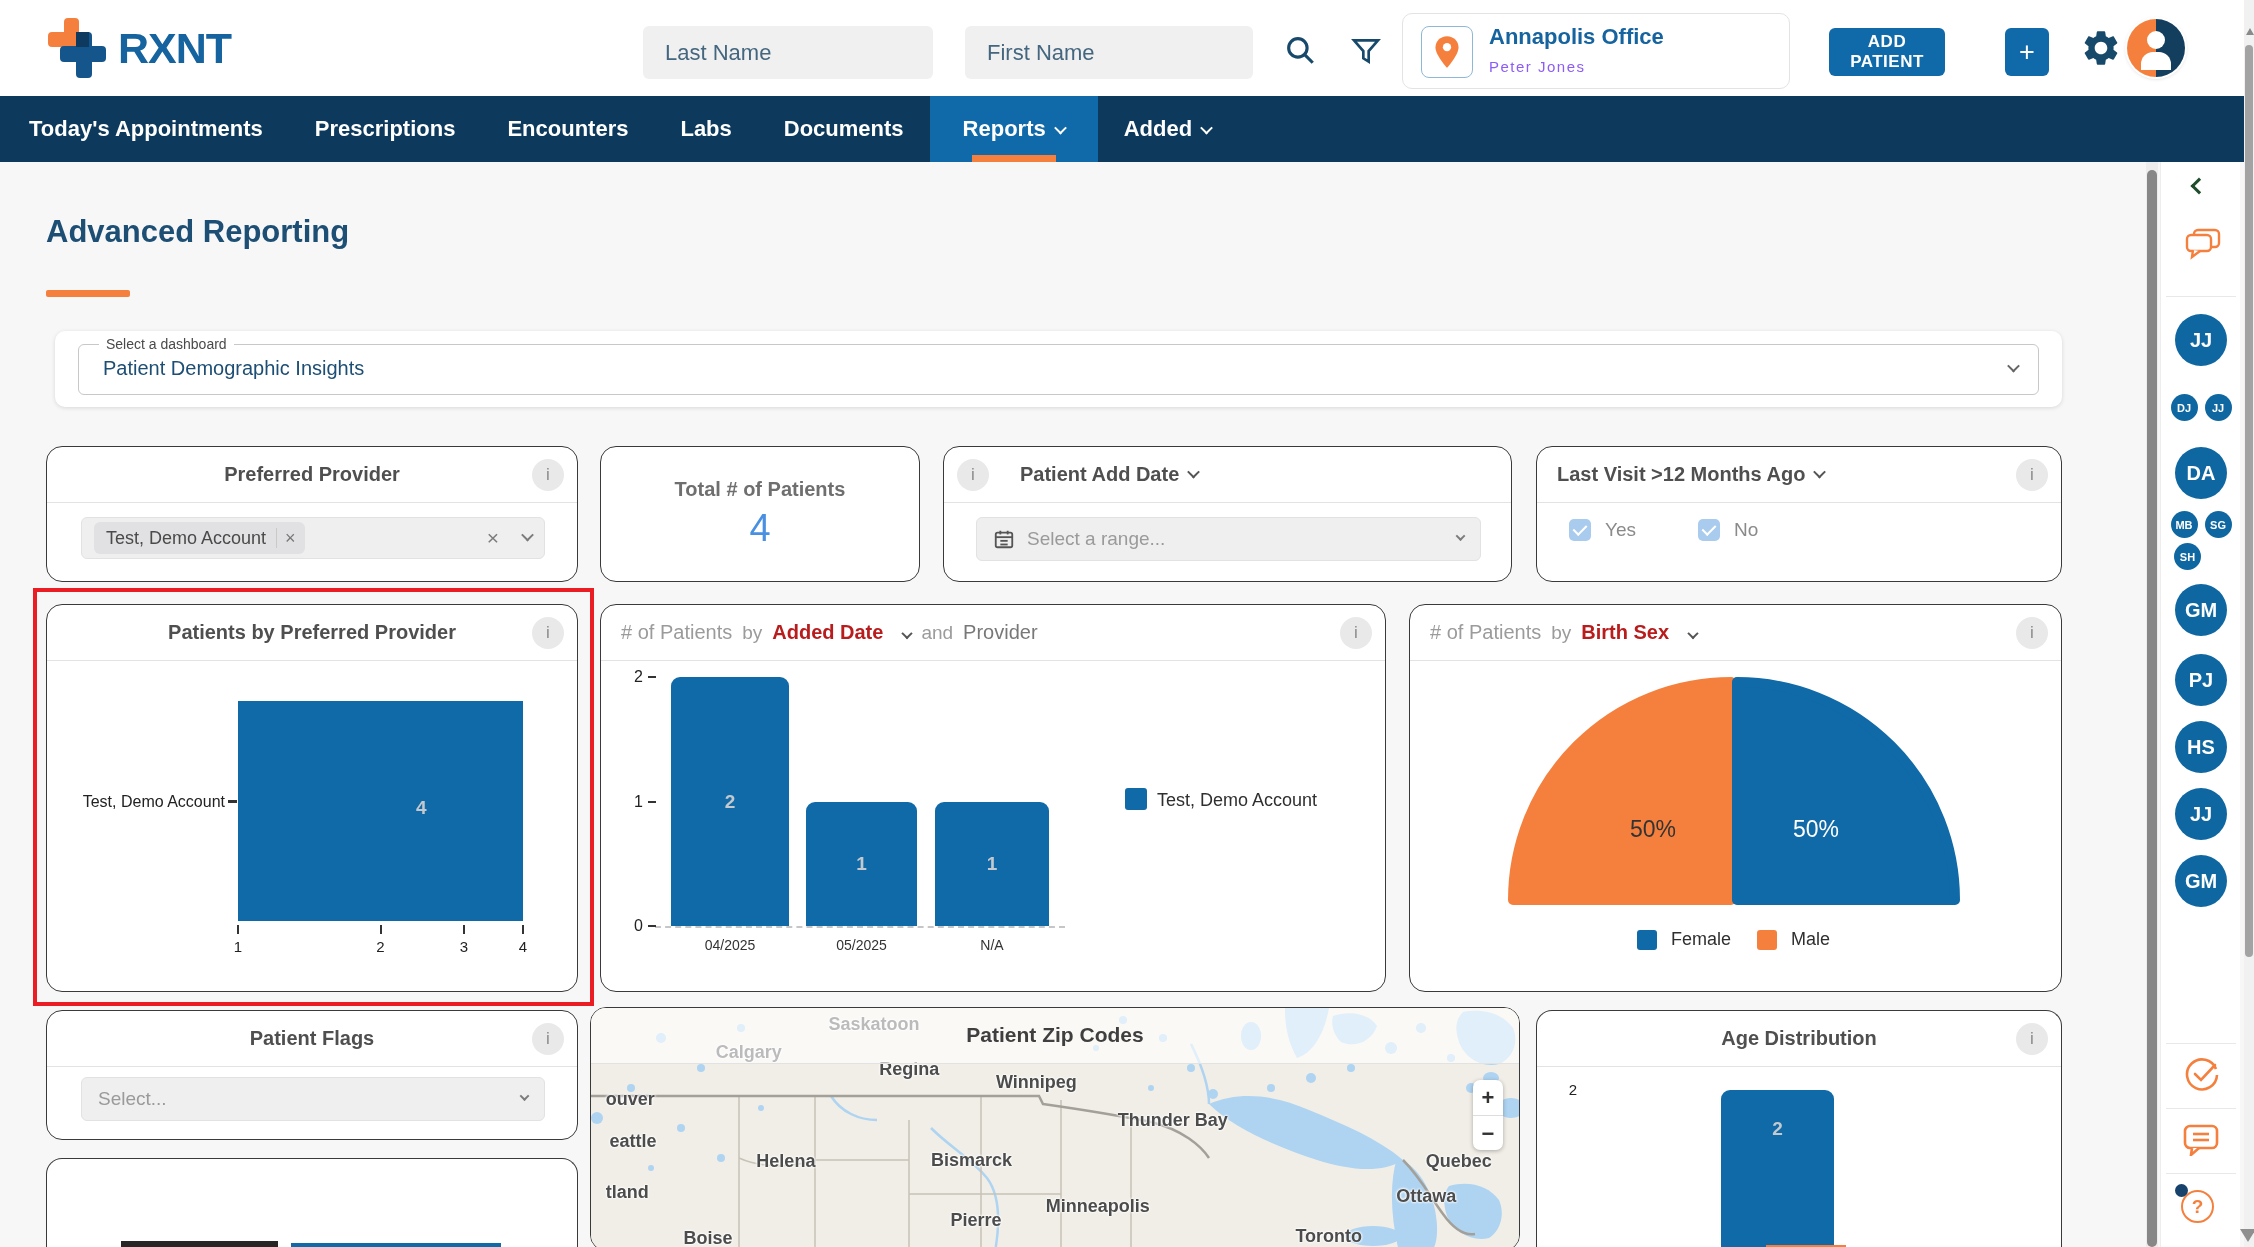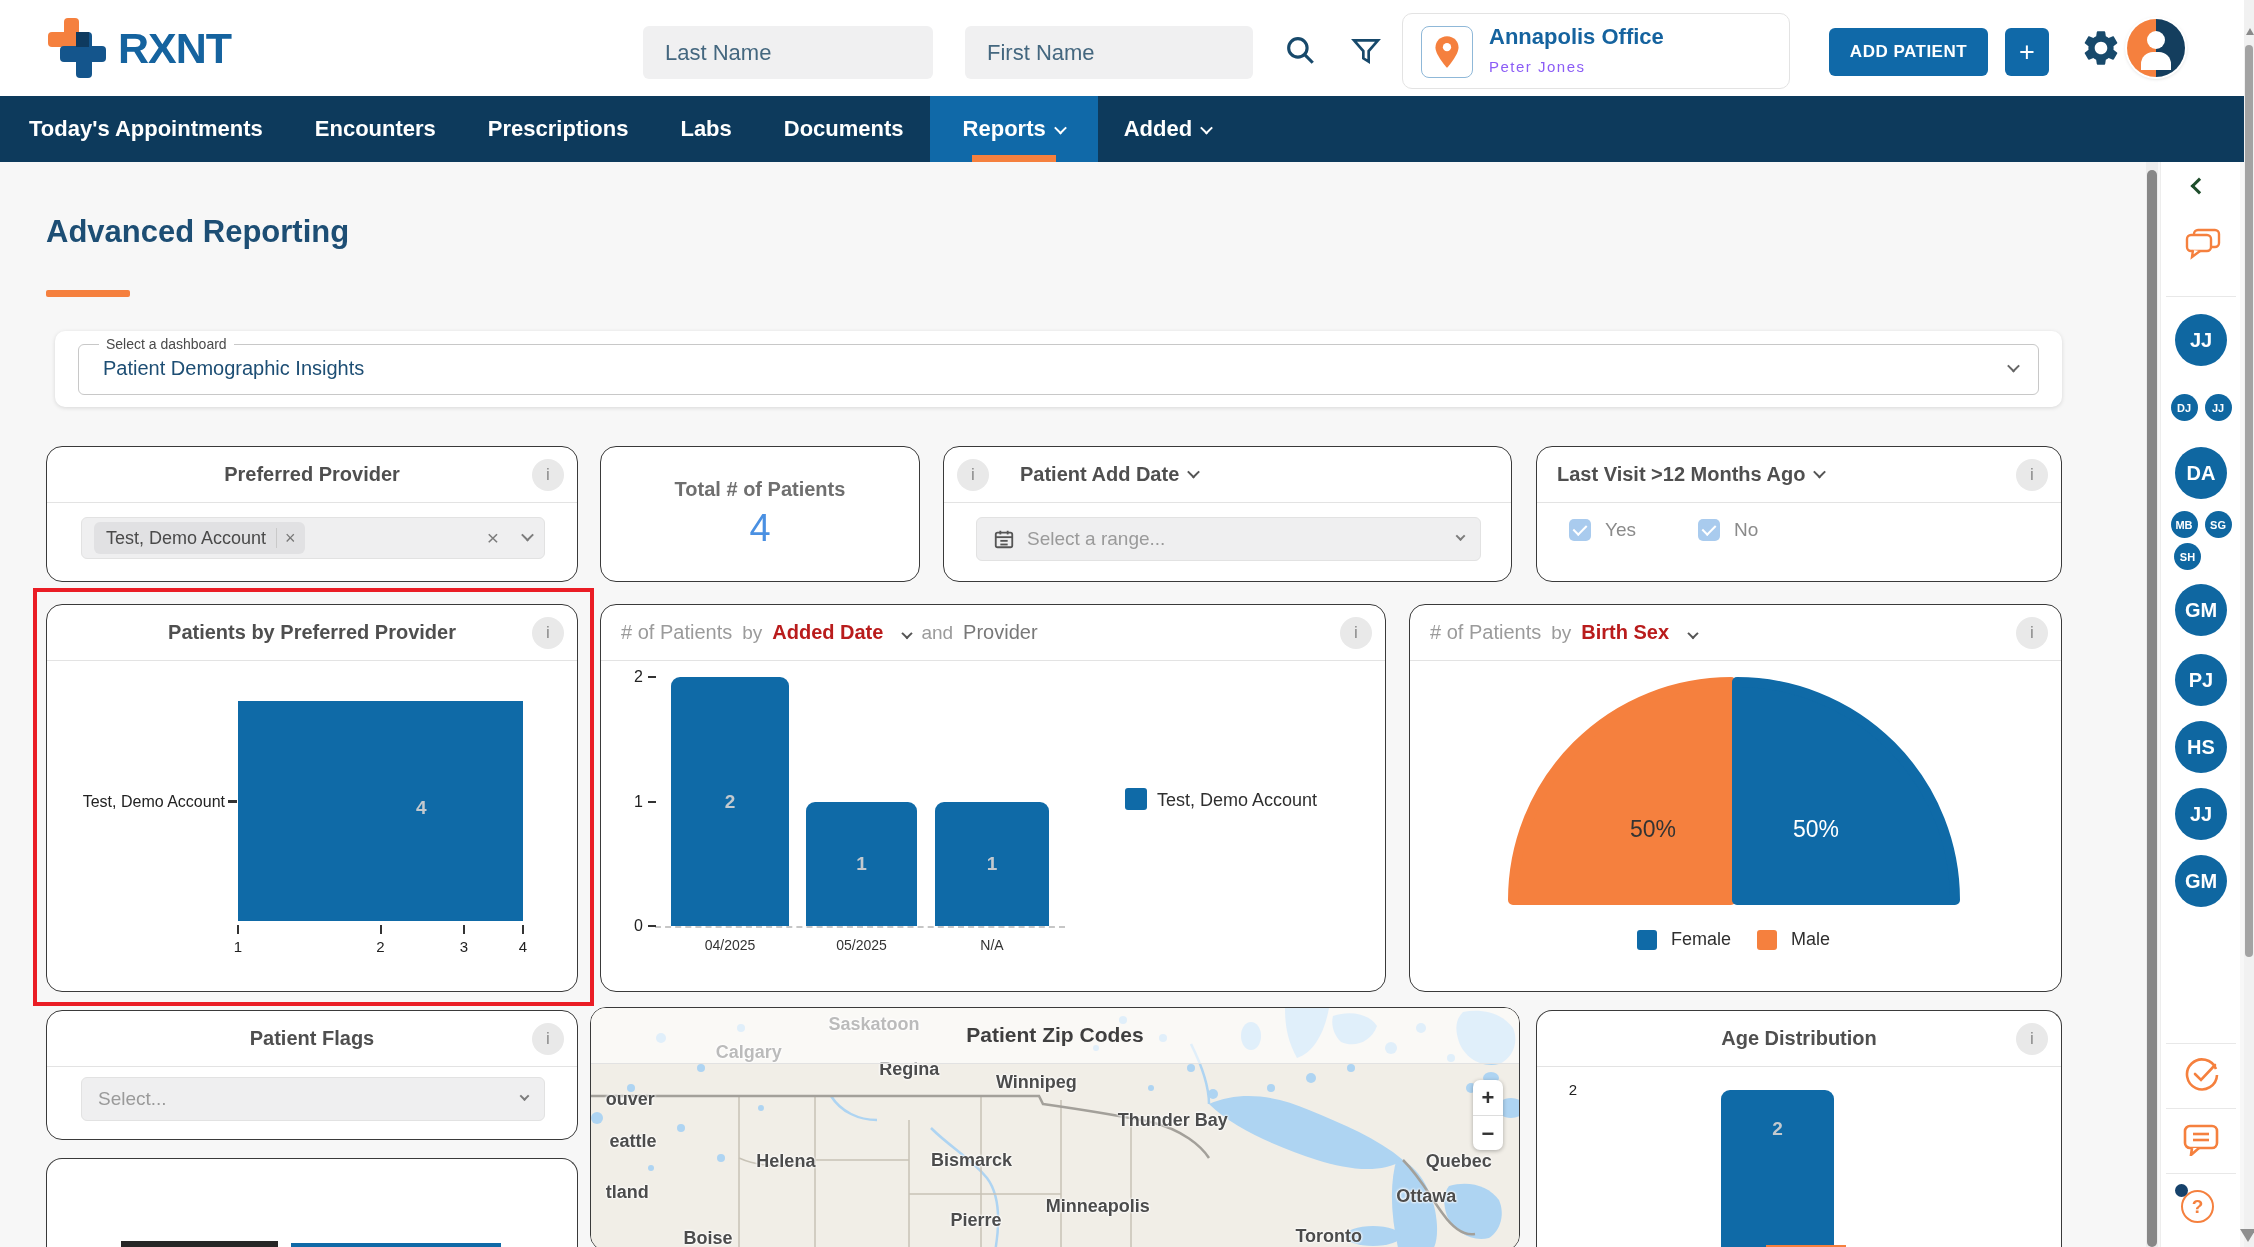--- a/index.html
+++ b/index.html
@@ -147,45 +147,45 @@
       <div class="pin-box">
         <svg width="30" height="34" viewBox="0 0 24 28">
           <path d="M12 1 C6.5 1 2.5 5.2 2.5 10.2 C2.5 16.5 12 27 12 27 S21.5 16.5 21.5 10.2 C21.5 5.2 17.5 1 12 1 Z" fill="#f5803e"></path>
           <circle cx="12" cy="10" r="3.4" fill="#fff"></circle>
         </svg>
       </div>
       <div class="office-name">Annapolis Office</div>
       <div class="office-user">Peter Jones</div>
     </div>
 
-    <button class="btn-primary" style="left:1829px;width:159px;font-size:17px;letter-spacing:.5px">ADD PATIENT</button>
+    <button class="btn-primary" style="left:1829px;width:116px;font-size:17px;letter-spacing:.5px">ADD PATIENT</button>
     <button class="btn-primary" style="left:2005px;width:44px;font-size:27px;font-weight:500">+</button>
 
     <svg class="abs" style="left:2080px;top:27px;cursor:pointer" width="42" height="42" viewBox="0 0 24 24">
       <path fill="#17496b" d="M19.14 12.94c.04-.3.06-.61.06-.94 0-.32-.02-.64-.07-.94l2.03-1.58c.18-.14.23-.41.12-.61l-1.92-3.32c-.12-.22-.37-.29-.59-.22l-2.39.96c-.5-.38-1.03-.7-1.62-.94l-.36-2.54c-.04-.24-.24-.41-.48-.41h-3.84c-.24 0-.43.17-.47.41l-.36 2.54c-.59.24-1.13.57-1.62.94l-2.39-.96c-.22-.08-.47 0-.59.22L2.74 8.87c-.12.21-.08.47.12.61l2.03 1.58c-.05.3-.09.63-.09.94s.02.64.07.94l-2.03 1.58c-.18.14-.23.41-.12.61l1.92 3.32c.12.22.37.29.59.22l2.39-.96c.5.38 1.03.7 1.62.94l.36 2.54c.05.24.24.41.48.41h3.84c.24 0 .44-.17.47-.41l.36-2.54c.59-.24 1.13-.56 1.62-.94l2.39.96c.22.08.47 0 .59-.22l1.92-3.32c.12-.22.07-.47-.12-.61l-2.01-1.58zM12 15.6c-1.98 0-3.6-1.62-3.6-3.6s1.62-3.6 3.6-3.6 3.6 1.62 3.6 3.6-1.62 3.6-3.6 3.6z"></path>
     </svg>
 
     <div class="avatar-hdr">
       <div class="half-l"></div>
       <div class="half-r"></div>
       <div class="head"></div>
       <div class="body"></div>
     </div>
   </div>
 
   <div class="nav">
     <div style="display:flex" id="nav-items">
         <div class="nav-item">
           <span>Today's Appointments</span>
         </div>
         <div class="nav-item">
+          <span>Prescriptions</span>
+        </div>
+        <div class="nav-item">
           <span>Encounters</span>
-        </div>
-        <div class="nav-item">
-          <span>Prescriptions</span>
         </div>
         <div class="nav-item">
           <span>Labs</span>
         </div>
         <div class="nav-item">
           <span>Documents</span>
         </div>
         <div class="nav-item active">
           <span>Reports</span>
           <span class="chev" style="border-width: 0px 2.5px 2.5px 0px; border-style: solid;"></span>

